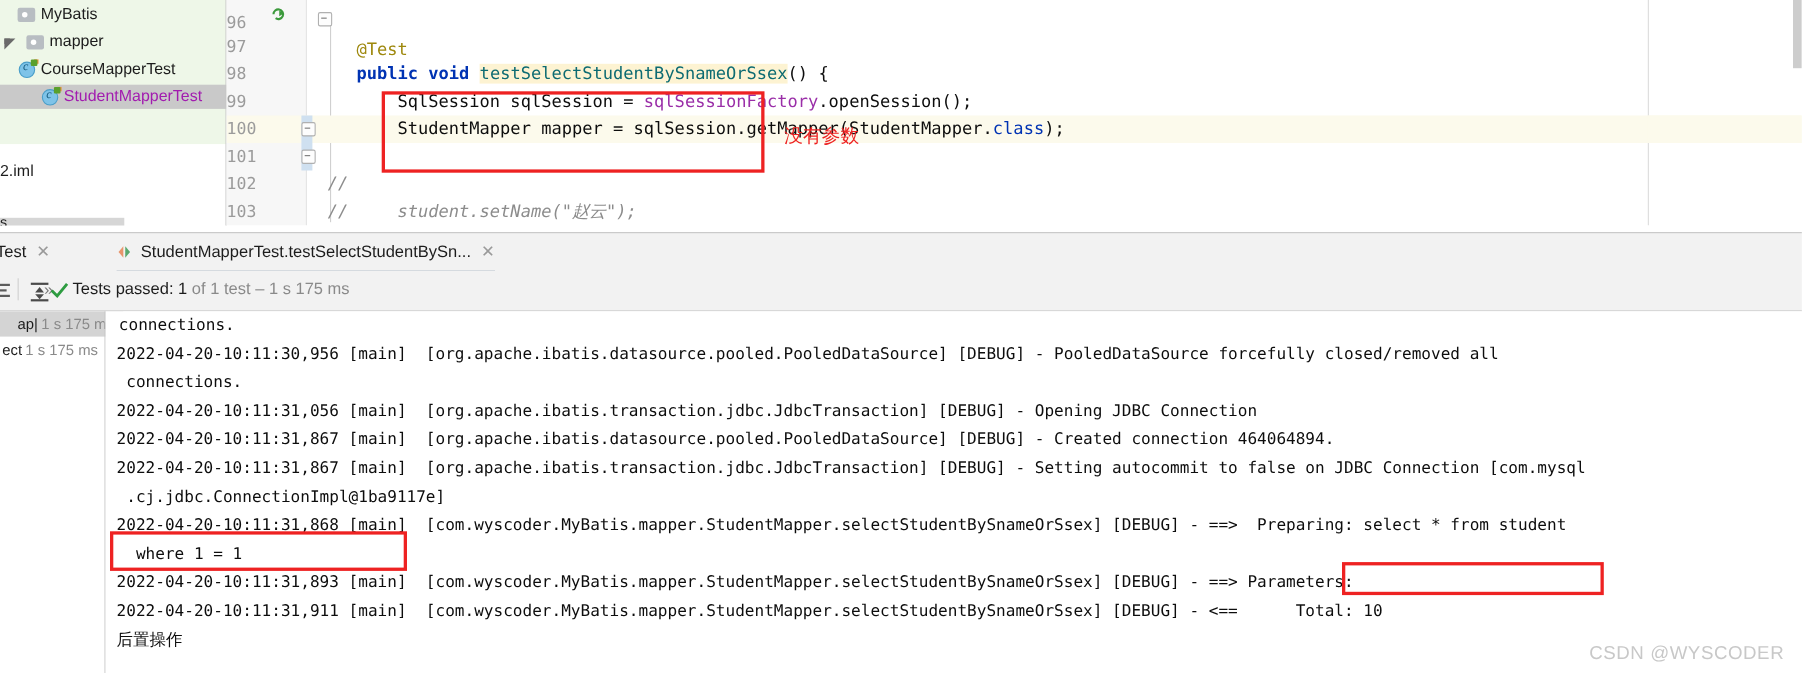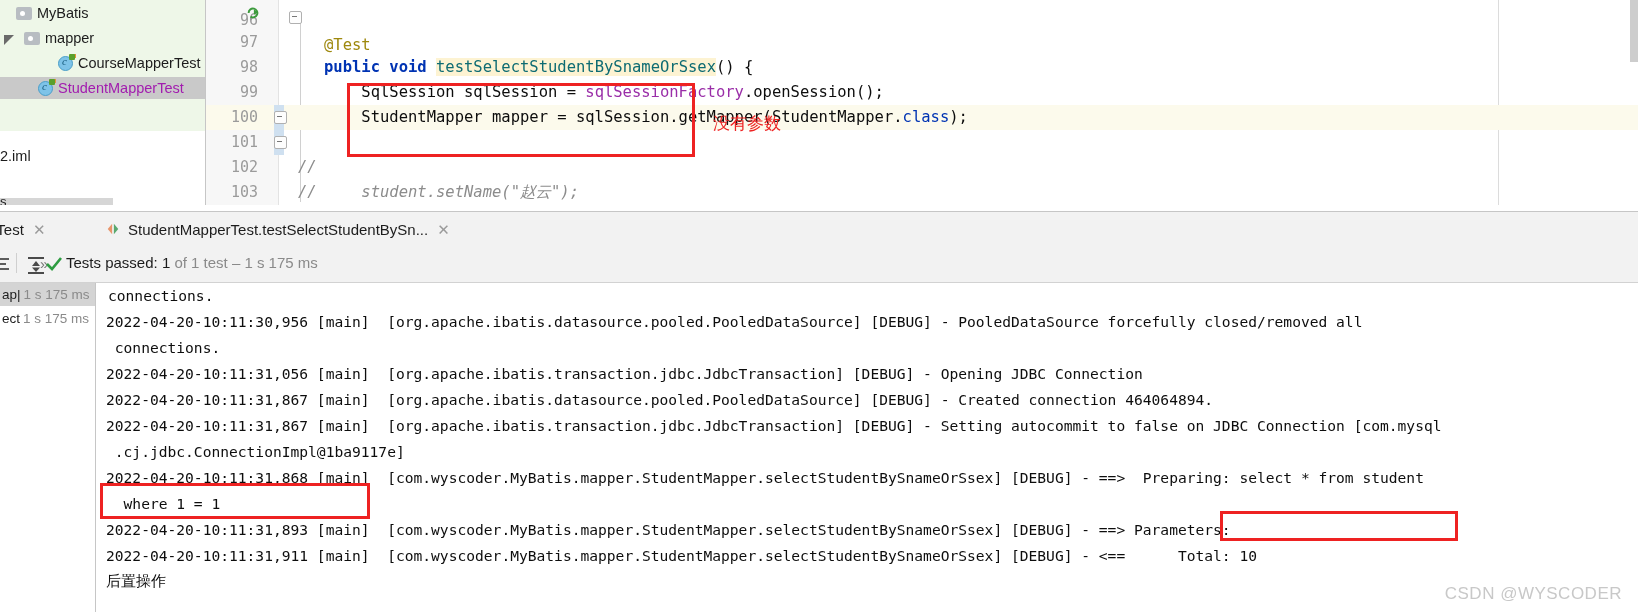--- a/index.html
+++ b/index.html
@@ -80,21 +80,21 @@
   }
   .gutter-edge{
     position:absolute;left:72px;top:0;width:1px;height:205px;background:#e3e3e3;
   }
   .code-line{
     position:absolute;left:0;width:1432px;height:25px;line-height:25px;
     font-family:"DejaVu Sans Mono","Liberation Mono",monospace;
     font-size:15.5px;white-space:pre;
   }
   .ln{
-    position:absolute;left:0;width:52px;text-align:right;
+    position:absolute;left:0;width:52px;text-align:left;
     color:#9b9b9b;font-family:"DejaVu Sans Mono",monospace;font-size:15px;
   }
   .code-txt{position:absolute;left:118px;color:#0d0d0d;}
   .hl-row{background:#fcfaec;}
   .k-kw{color:#0033b3;font-weight:600;}
   .k-method{background:#fdf3d2;color:#0d6b72;}
   .k-field{color:#9a2ea8;}
   .k-cls{color:#0033b3;}
   .k-comment{color:#8c8c8c;font-style:italic;}
   .k-anno{color:#9e880d;}
@@ -203,21 +203,21 @@
       <span class="folder-ico"></span>
       <span class="tree-label">MyBatis</span>
     </div>
 
     <div class="tree-row" style="top:27px;padding-left:4px;">
       <span class="tw open"></span>
       <span class="folder-ico" style="margin-left:8px;"></span>
       <span class="tree-label">mapper</span>
     </div>
 
-    <div class="tree-row" style="top:52px;padding-left:58px;">
+    <div class="tree-row" style="top:52px;padding-left:17px;">
       <span class="class-ico"></span>
       <span class="tree-label">CourseMapperTest</span>
     </div>
 
     <div class="tree-row sel" style="top:77px;padding-left:38px;">
       <span class="class-ico"></span>
       <span class="tree-label blue">StudentMapperTest</span>
     </div>
 
     <div class="iml-row">
@@ -330,21 +330,21 @@
     <div class="chev">»</div>
     <svg style="position:absolute;left:46px;top:11px;" width="16" height="14" viewBox="0 0 16 14">
       <path d="M1 7 L6 12 L15 1" fill="none" stroke="#2e9c41" stroke-width="2.6"></path>
     </svg>
     <div class="tests-passed">
       <span>Tests passed:</span><span> 1</span><span class="tp-dim"> of 1 test – 1 s 175 ms</span>
     </div>
   </div>
 
   <div class="testtree">
-    <div class="tt-row sel" style="top:0px;padding-left:2px;">
+    <div class="tt-row sel" style="top:0px;padding-left:16px;">
       <span class="tt-name">ap|</span>
       <span class="tt-time">1 s 175 ms</span>
     </div>
     <div class="tt-row" style="top:24px;padding-left:2px;">
       <span class="tt-name">ect</span>
       <span class="tt-time">1 s 175 ms</span>
     </div>
   </div>
   <div class="tt-vline"></div>
 

